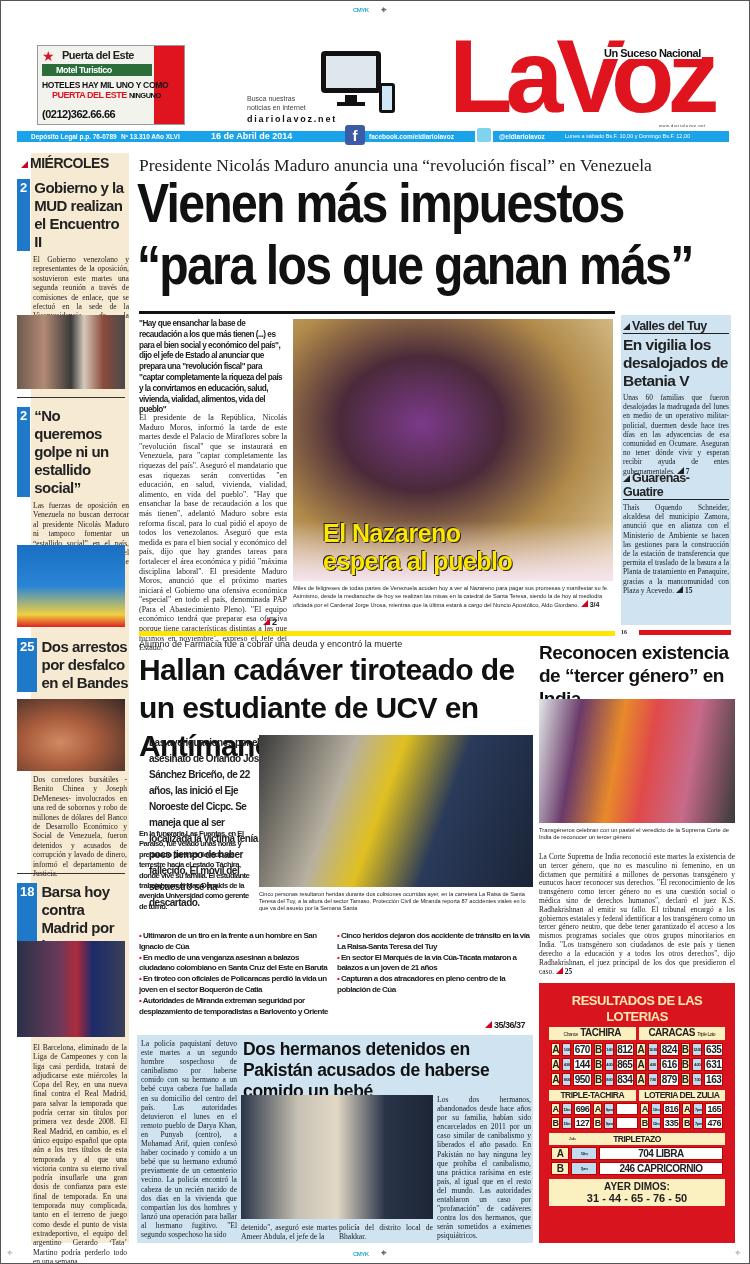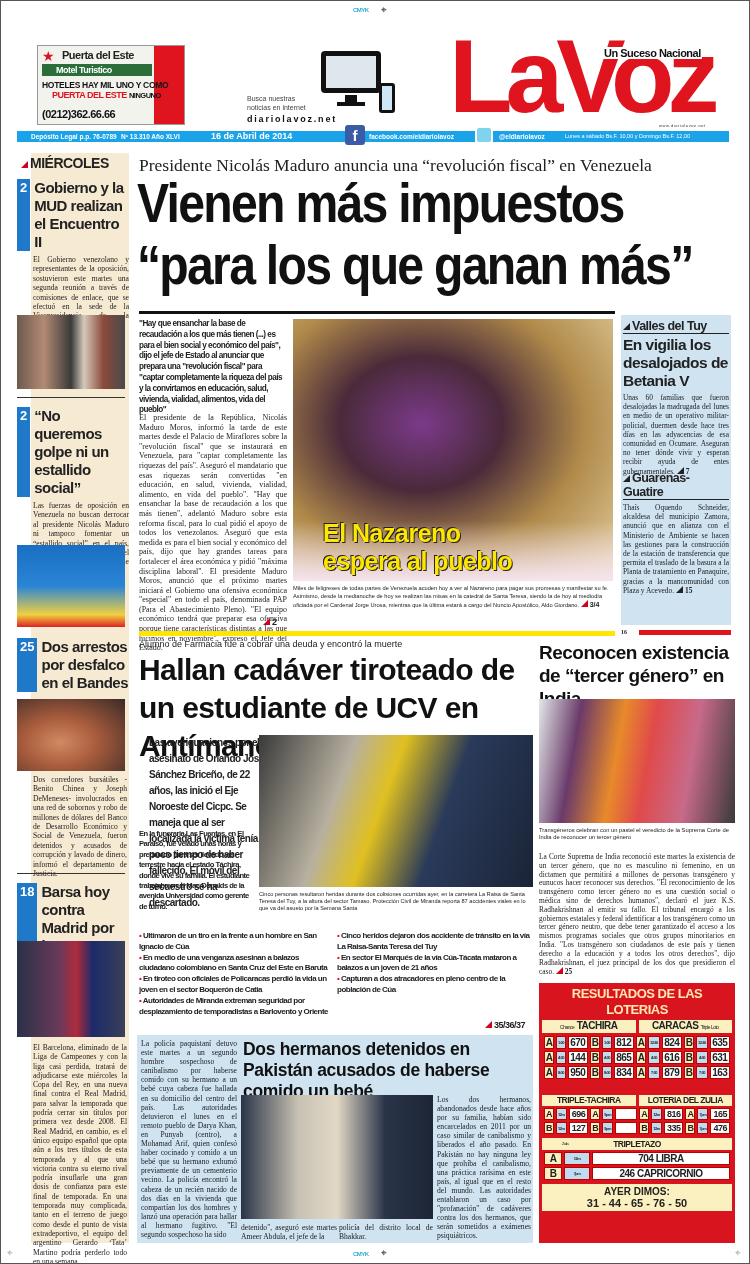--- a/index.html
+++ b/index.html
@@ -161,21 +161,21 @@
 <div class="photo" style="left:240px;top:1094px;width:192px;height:124px;background:linear-gradient(90deg,#2a3448 0%,#c8c2b4 30%,#e2d8c6 50%,#2a3448 75%,#1c2636 100%)"></div>
 <p class="abs body" style="left:240px;top:1222px;width:96px;font-size:7.6px;line-height:9.1px">detenido", aseguró este martes Ameer Abdula, el jefe de la</p>
 <p class="abs body" style="left:338px;top:1222px;width:94px;font-size:7.6px;line-height:9.1px">policía del distrito local de Bhakkar.</p>
 <p class="abs body" style="left:436px;top:1094px;width:94px;font-size:7.6px;line-height:9.1px">Los dos hermanos, abandonados desde hace años por su familia, habían sido encarcelados en 2011 por un caso similar de canibalismo y liberados el año pasado. En Pakistán no hay ninguna ley que prohíba el canibalismo, una práctica rarísima en este país, al igual que en el resto del mundo. Las autoridades entablaron un caso por "profanación" de cadáveres contra los dos hermanos, que serán sometidos a exámenes psiquiátricos.</p>
 
 <div class="abs cond" style="left:538px;top:640px;width:200px;font-size:19px;line-height:23px;color:#111">Reconocen existencia de “tercer género” en India</div>
 <div class="photo" style="left:538px;top:698px;width:196px;height:124px;background:linear-gradient(100deg,#e2e8e8 0%,#6a3a6a 20%,#e88a2a 40%,#e04a4a 55%,#c86a8a 75%,#3a3a3a 100%)"></div>
 <p class="abs" style="left:538px;top:826px;width:196px;font-family:'Liberation Sans',sans-serif;font-size:5.8px;line-height:7.4px;color:#222">Transgéneros celebran con un pastel el veredicto de la Suprema Corte de India de reconocer un tercer género</p>
 <p class="abs body" style="left:538px;top:852px;width:196px;font-size:7.4px;line-height:8.8px"><span>La Corte Suprema de India reconoció este martes la existencia de un tercer género, que no es masculino ni femenino, en un dictamen que permitirá a millones de personas transgénero y eunucos hacer reconocer sus derechos. "El reconocimiento de los transgénero como tercer género no es una cuestión social o médica sino de derechos humanos", declaró el juez K.S. Radhakrishnan al emitir su fallo. El tribunal encargó a los gobiernos estatales y federal identificar a los transgénero como un tercer género neutro, que debe tener garantizado el acceso a los mismos programas sociales que otros grupos minoritarios en India. "Los transgénero son ciudadanos de este país y tienen derecho a la educación y a todos los otros derechos", dijo Radhakrishnan, el juez principal de los dos que presidieron el caso.</span> <span class="tri"></span><b>25</b></p>
 
-<div class="abs" style="left:538px;top:982px;width:196px;height:260px;background:#d8141e;padding:3px">
+<div class="abs" style="left:538px;top:982px;width:196px;height:260px;background:#d8141e;padding:10px">
   <div class="cond" style="color:#ffe9b0;font-size:13px;text-align:center;line-height:16px">RESULTADOS DE LAS LOTERIAS</div>
 
   <div style="display:flex;gap:3px;margin-top:2px">
     <div style="flex:1">
       <div class="cond" style="background:#fbf0c0;font-size:10px;text-align:center;line-height:12px"><span style="font-size:5px;font-weight:normal">Chance</span> <span>TACHIRA</span></div>
     </div>
     <div style="flex:1">
       <div class="cond" style="background:#fbf0c0;font-size:10px;text-align:center;line-height:12px"><span>CARACAS</span> <span style="font-size:5px;font-weight:normal">Triple Loto</span></div>
     </div>
   </div>
@@ -219,21 +219,21 @@
       <td style="background:#fbf0c0">A</td>
           <td style="background:#bfdcf0;font-size:4px">7:30</td>
           <td style="background:#fff">879</td>
       <td style="background:#fbf0c0">B</td>
           <td style="background:#bfdcf0;font-size:4px">7:30</td>
           <td style="background:#fff">163</td>
     </tr>
   </tbody>
     </table>
 
-  <div style="display:flex;gap:3px;margin-top:14px">
+  <div style="display:flex;gap:3px;margin-top:2px">
     <div class="cond" style="flex:1;background:#fbf0c0;font-size:8.5px;text-align:center;line-height:11px">TRIPLE-TACHIRA</div>
     <div class="cond" style="flex:1;background:#fbf0c0;font-size:8.5px;text-align:center;line-height:11px">LOTERIA DEL ZULIA</div>
   </div>
   <table class="lot cond" style="width:100%;border-collapse:separate;border-spacing:2px;font-size:9px">
     <tbody>
         <tr>
       <td style="background:#fbf0c0">A</td>
           <td style="background:#bfdcf0;font-size:4px">12m</td>
           <td style="background:#fff">696</td>
       <td style="background:#fbf0c0">A</td>

